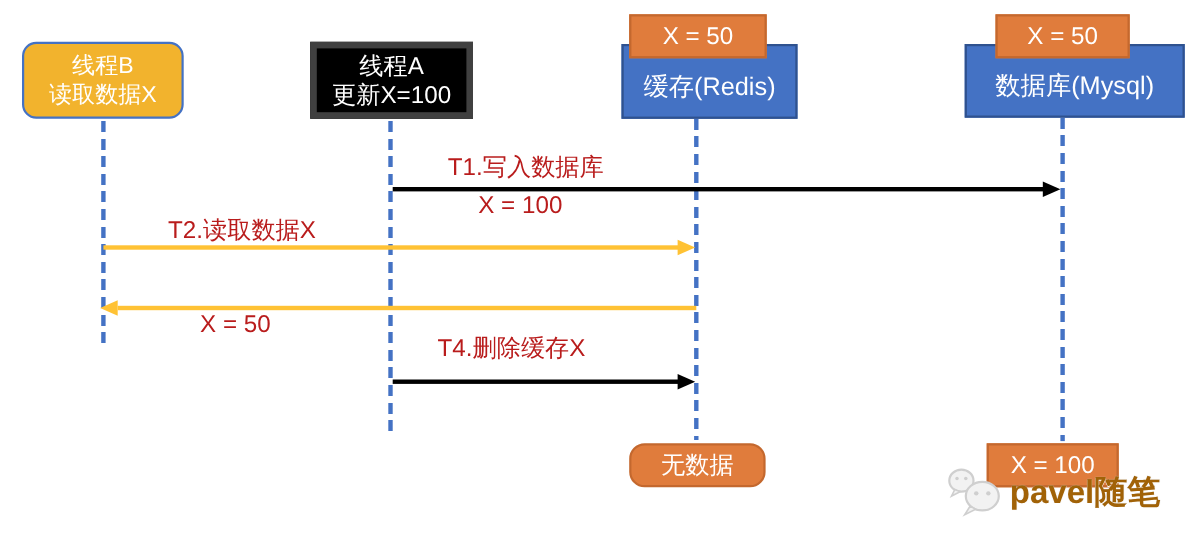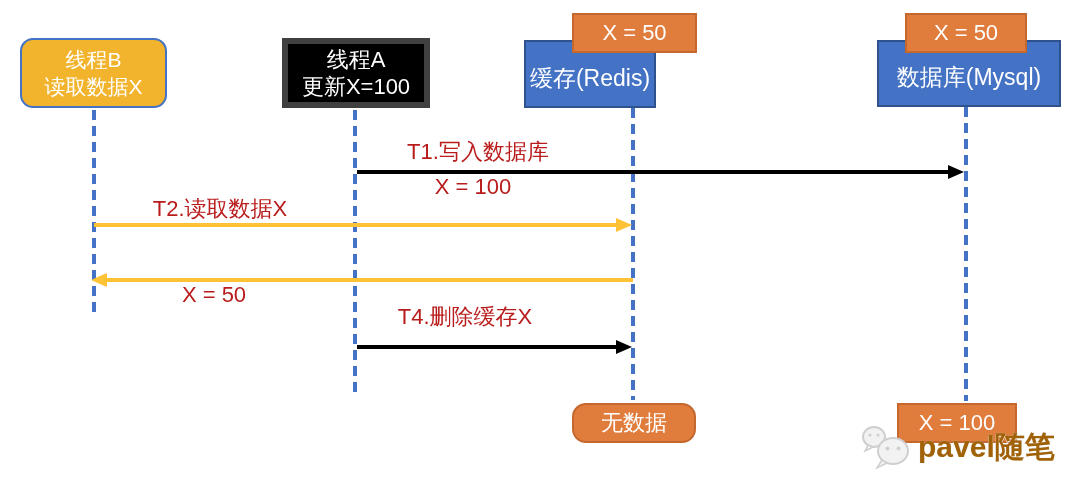--- a/index.html
+++ b/index.html
@@ -54,28 +54,28 @@
   <div class="abs actor gold" style="left:20px;top:38px;width:147px;height:70px;border-radius:13px;">
     <span>线程B</span>
     <span>读取数据X</span>
   </div>
 
   <div class="abs actor black" style="left:282px;top:38px;width:148px;height:70px;">
     <span>线程A</span>
     <span>更新X=100</span>
   </div>
 
-  <div class="abs actor blue" style="left:524px;top:40px;width:132px;height:68px;">
+  <div class="abs actor blue" style="left:565px;top:40px;width:160px;height:68px;">
     <span>缓存(Redis)</span>
   </div>
   <div class="abs tag" style="left:572px;top:13px;width:125px;height:40px;">
     <span>X = 50</span>
   </div>
 
-  <div class="abs actor blue" style="left:877px;top:40px;width:184px;height:67px;">
+  <div class="abs actor blue" style="left:877px;top:40px;width:200px;height:67px;">
     <span>数据库(Mysql)</span>
   </div>
   <div class="abs tag" style="left:905px;top:13px;width:122px;height:40px;">
     <span>X = 50</span>
   </div>
 
   <div class="abs lifeline" style="left:92px;top:110px;height:208px;"></div>
   <div class="abs lifeline" style="left:353px;top:110px;height:284px;"></div>
   <div class="abs lifeline" style="left:631px;top:108px;height:292px;"></div>
   <div class="abs lifeline" style="left:964px;top:107px;height:294px;"></div>

